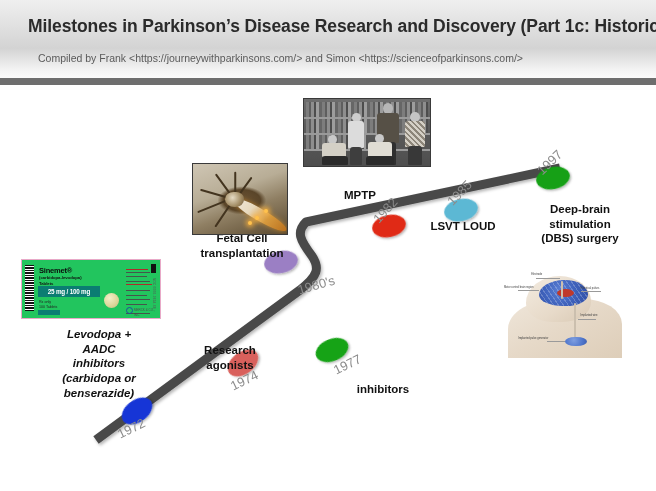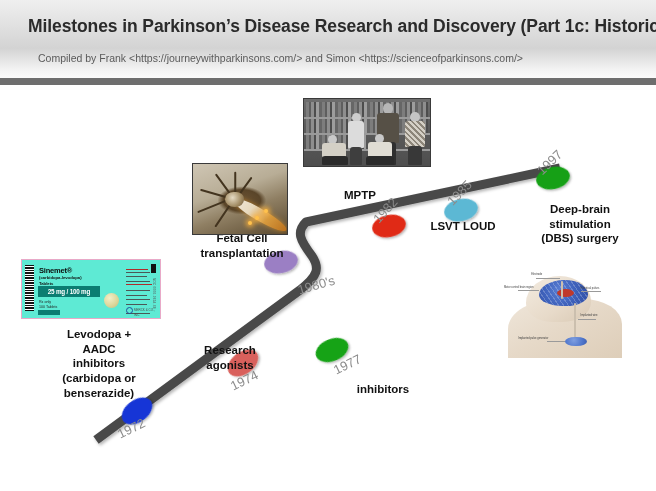--- a/index.html
+++ b/index.html
@@ -158,21 +158,21 @@
     background: #cdcdcd;
   }
   .p-body {
     position: absolute;
     border-radius: 3px 3px 1px 1px;
   }
 
   
   .sinemet {
     position: absolute;
-    background: #5eead4;
+    background: #22c55e;
     border: 1px solid #e8a9c8;
     box-sizing: border-box;
   }
   .sinemet-barcode {
     position: absolute;
     left: 3px; top: 5px;
     width: 9px; height: 46px;
     background: repeating-linear-gradient(180deg,
       #111 0px, #111 1px, #fff 1px, #fff 2px,
       #111 2px, #111 4px, #fff 4px, #fff 5px);
@@ -373,21 +373,21 @@
   </svg>
 
   <div class="year-label" style="left:115px; top:428px; transform:rotate(-26deg);">1972</div>
   <div class="year-label" style="left:228px; top:380px; transform:rotate(-26deg);">1974</div>
   <div class="year-label" style="left:331px; top:364px; transform:rotate(-26deg);">1977</div>
   <div class="year-label" style="left:296px; top:283px; transform:rotate(-16deg);">1980's</div>
   <div class="year-label" style="left:370px; top:216px; transform:rotate(-48deg);">1982</div>
   <div class="year-label" style="left:444px; top:198px; transform:rotate(-46deg);">1985</div>
   <div class="year-label" style="left:534px; top:167px; transform:rotate(-44deg);">1997</div>
 
-  <div class="evt-label" style="left:32px; top:327px; width:134px;">
+  <div class="evt-label" style="left:32px; top:327px; width:134px;font-style:italic;">
     <div>Levodopa +</div>
     <div>AADC</div>
     <div>inhibitors</div>
     <div>(carbidopa or</div>
     <div>benserazide)</div>
   </div>
 
   <div class="evt-label" style="left:178px; top:343px; width:104px;">
     <div>Research</div>
     <div>agonists</div>

